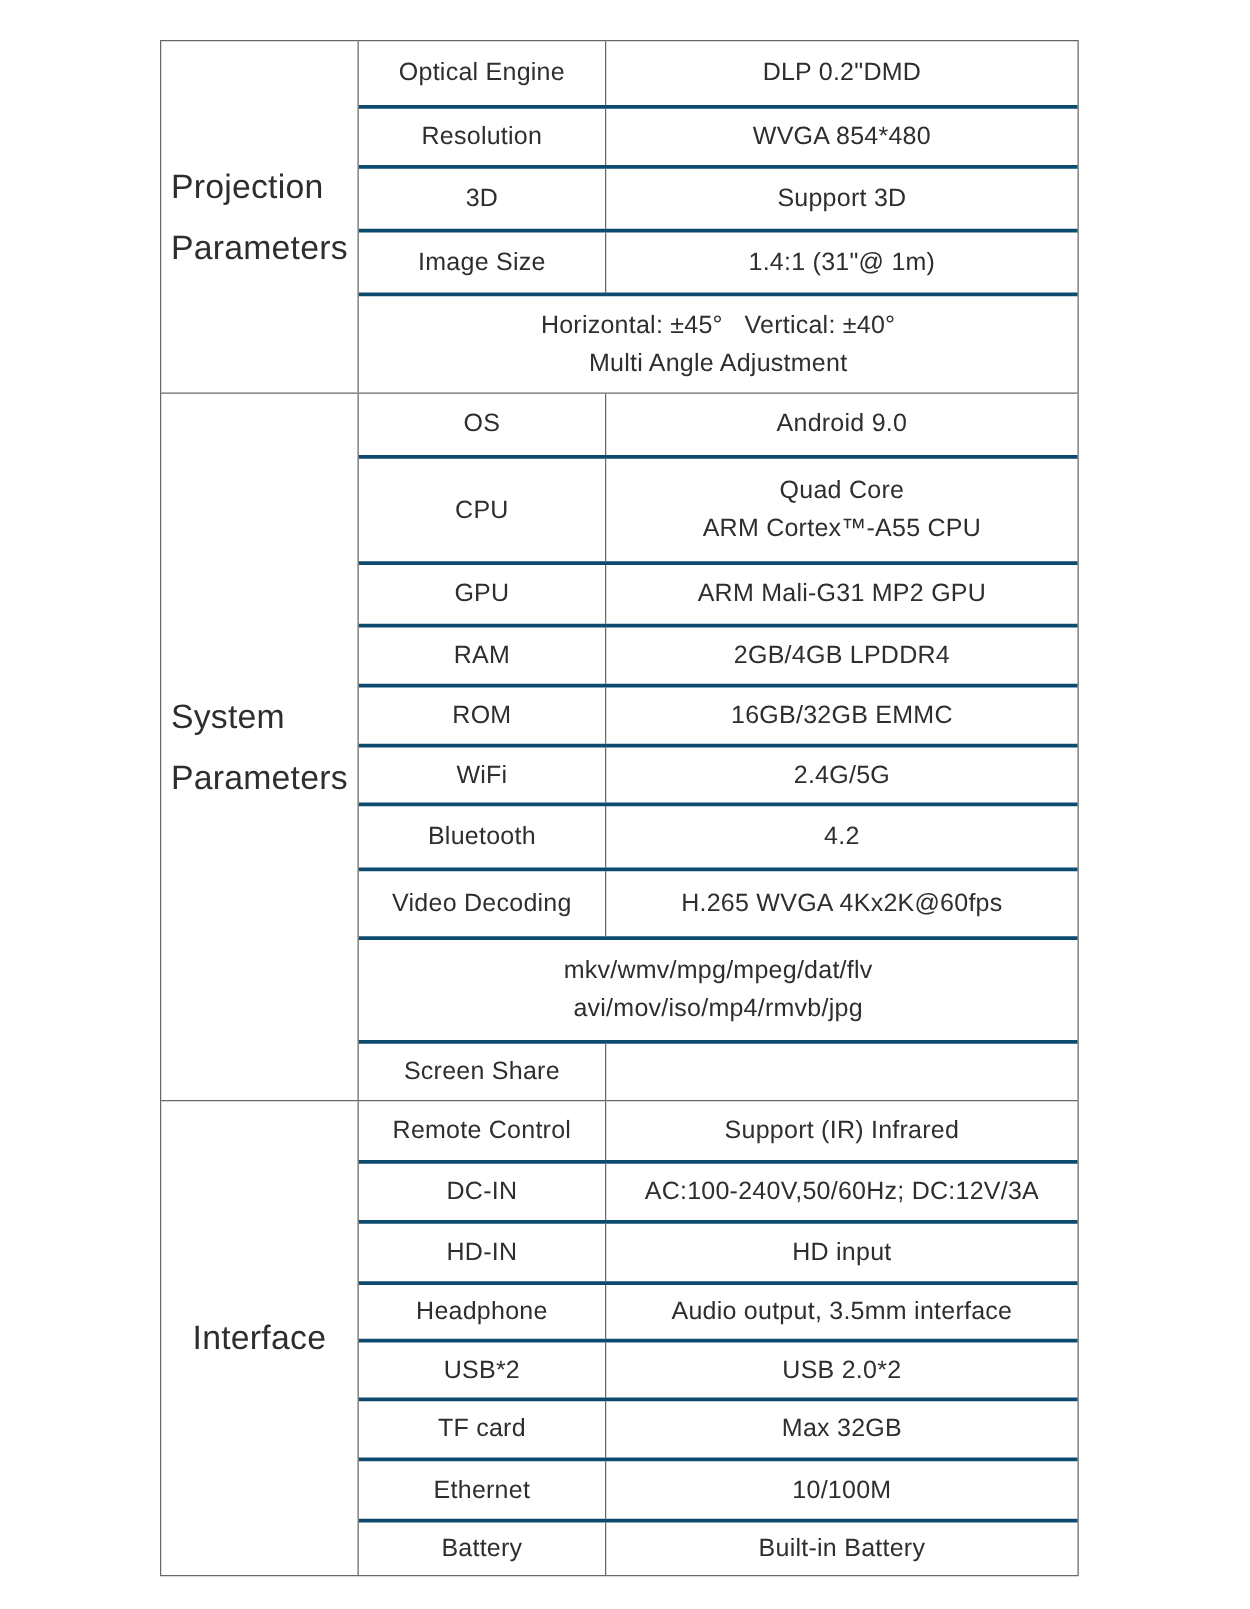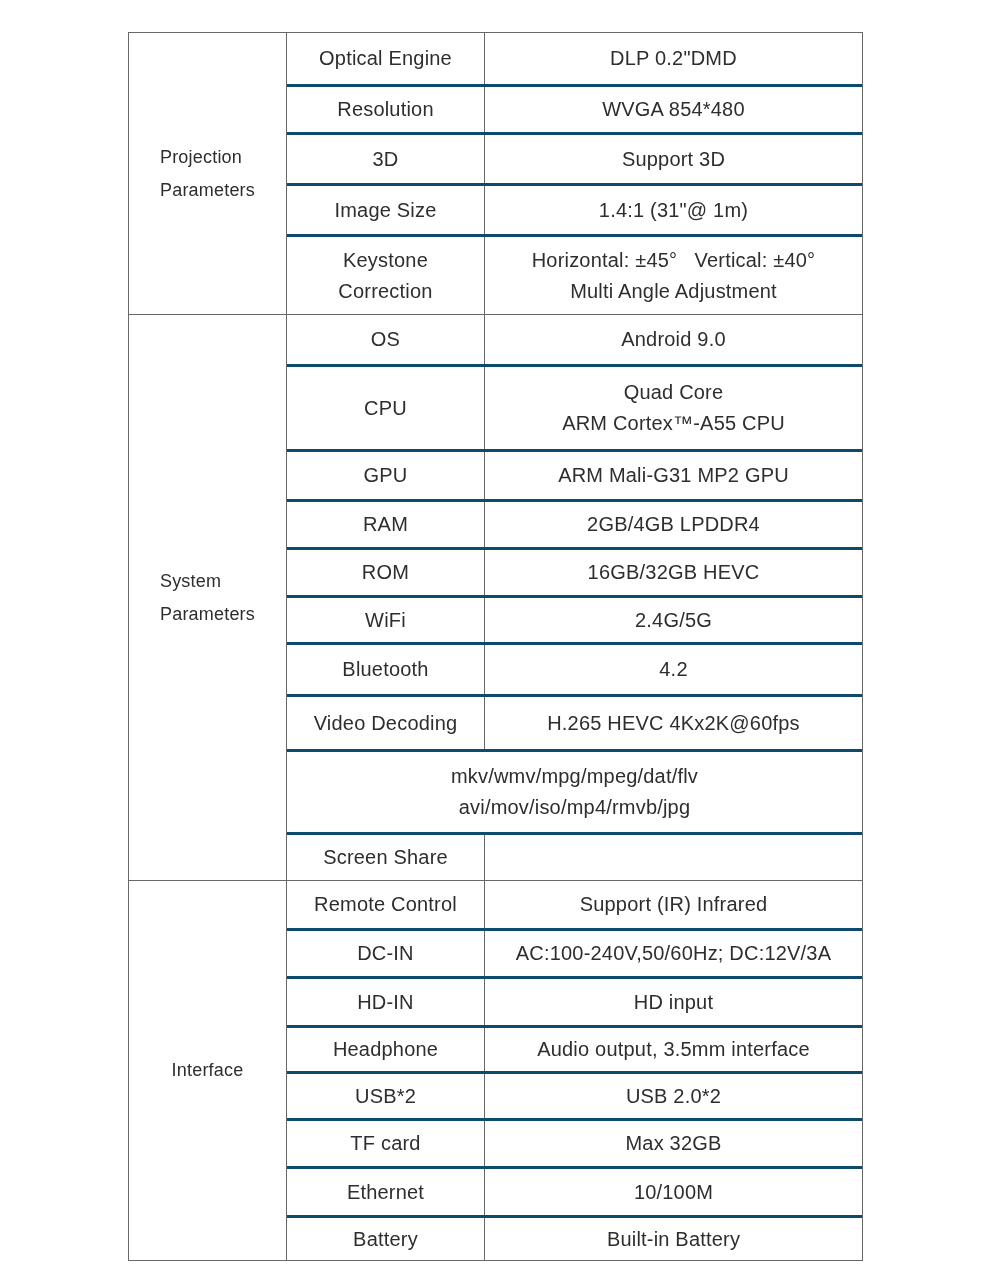--- a/index.html
+++ b/index.html
@@ -28,21 +28,21 @@
   .group-cell {
     box-sizing: border-box;
     width: 158px;
     flex: 0 0 158px;
     border-right: 1px solid #686868;
     display: flex;
     align-items: center;
     justify-content: center;
   }
   .group-label {
-    font-size: 18px;
+    font-size: 27px;
     line-height: 1.8;
     text-align: left;
     white-space: pre-wrap;
     letter-spacing: 0.2px;
   }
   .rows {
     flex: 1 1 auto;
     display: flex;
     flex-direction: column;
   }
@@ -115,24 +115,20 @@
         </div>
         <div class="row" style="height:51px">
           <div class="param-cell">
               <div class="cell-text">Image Size</div>
             </div>
           <div class="value-cell">
               <div class="cell-text">1.4:1 (31"@ 1m)</div>
             </div>
         </div>
         <div class="row" style="height:80px">
-          <div class="param-cell">
-              <div class="cell-text">Keystone
-Correction</div>
-            </div>
           <div class="value-cell">
               <div class="cell-text">Horizontal: ±45°   Vertical: ±40°
 Multi Angle Adjustment</div>
             </div>
         </div>
       </div>
     </div>
 
     <div class="section">
       <div class="group-cell">
@@ -171,21 +167,21 @@
             </div>
           <div class="value-cell">
               <div class="cell-text">2GB/4GB LPDDR4</div>
             </div>
         </div>
         <div class="row" style="height:48px">
           <div class="param-cell">
               <div class="cell-text">ROM</div>
             </div>
           <div class="value-cell">
-              <div class="cell-text">16GB/32GB HEVC</div>
+              <div class="cell-text">16GB/32GB EMMC</div>
             </div>
         </div>
         <div class="row" style="height:47px">
           <div class="param-cell">
               <div class="cell-text">WiFi</div>
             </div>
           <div class="value-cell">
               <div class="cell-text">2.4G/5G</div>
             </div>
         </div>
@@ -195,21 +191,21 @@
             </div>
           <div class="value-cell">
               <div class="cell-text">4.2</div>
             </div>
         </div>
         <div class="row" style="height:55px">
           <div class="param-cell">
               <div class="cell-text">Video Decoding</div>
             </div>
           <div class="value-cell">
-              <div class="cell-text">H.265 HEVC 4Kx2K@60fps</div>
+              <div class="cell-text">H.265 WVGA 4Kx2K@60fps</div>
             </div>
         </div>
         <div class="row" style="height:83px">
           <div class="value-cell">
               <div class="cell-text">mkv/wmv/mpg/mpeg/dat/flv
 avi/mov/iso/mp4/rmvb/jpg</div>
             </div>
         </div>
         <div class="row" style="height:48px">
           <div class="param-cell">

